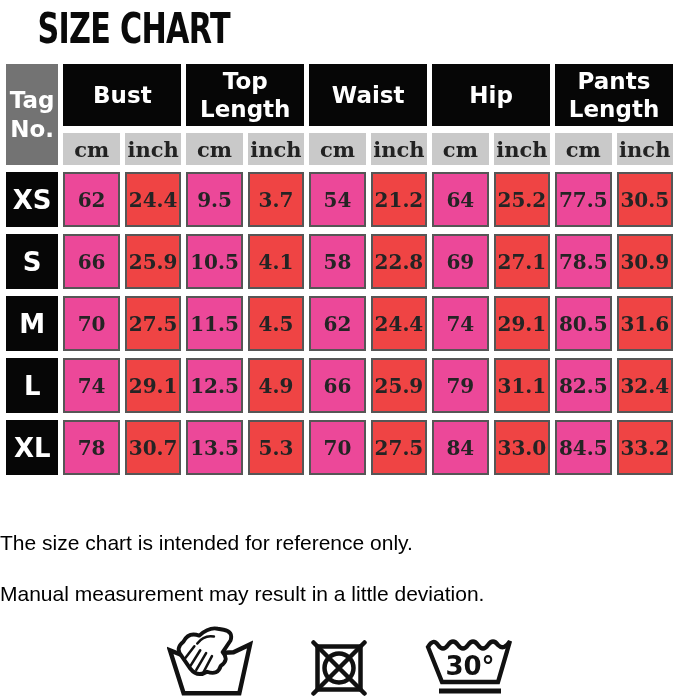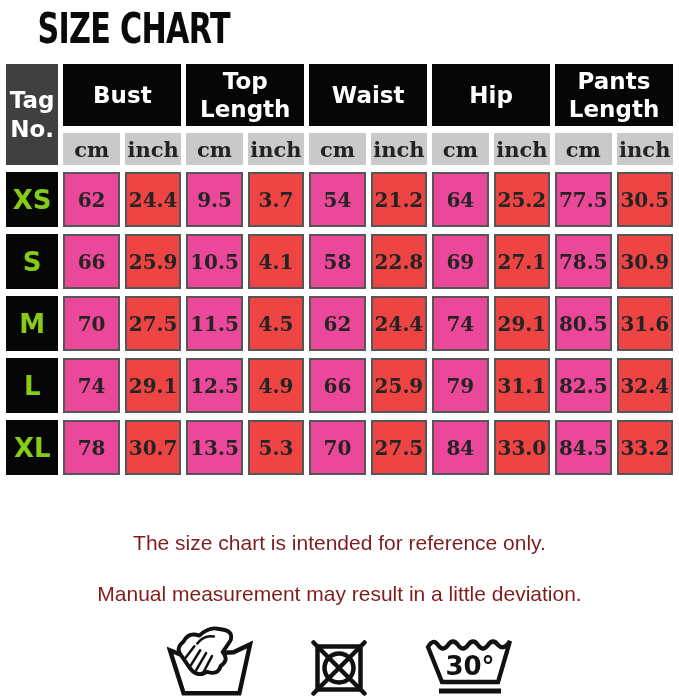--- a/index.html
+++ b/index.html
@@ -19,37 +19,37 @@
   table.size{
     border-collapse:separate;border-spacing:5px 7px;
     table-layout:fixed;width:677px;margin:0 auto;
   }
   table.size th,table.size td{padding:0;text-align:center;vertical-align:middle;overflow:hidden;}
   .group-h{
     background:#060606;color:#ffffff;font-weight:bold;font-size:23px;
     line-height:1.22;height:62px;
   }
   .corner-h{
-    background:#404040;color:#ffffff;font-weight:bold;font-size:23px;line-height:1.25;
+    background:#737373;color:#ffffff;font-weight:bold;font-size:23px;line-height:1.25;
   }
   .unit-h{
     background:#c9c9c9;color:#222222;height:32px;
     font-family:"DejaVu Serif",serif;font-weight:bold;font-size:21px;
   }
   .tag-c{
-    background:#060606;color:#84cc16;font-weight:bold;font-size:26px;height:51px;
+    background:#060606;color:#ffffff;font-weight:bold;font-size:26px;height:51px;
   }
   td.val{
     border:2px solid #565656;background:#ec4899;height:51px;
     font-family:"DejaVu Serif",serif;font-weight:bold;font-size:20px;color:#242424;
   }
   td.val.alt{background:#ef4444;}
   
   .note{
-    text-align:center;font-size:21px;color:#7f1d1d;
+    font-size:21px;color:#000000;
     font-family:"Liberation Sans",sans-serif;
   }
   .note-1{margin-top:49px;}
   .note-2{margin-top:27px;}
   
   .care-row{
     display:flex;justify-content:center;align-items:flex-end;
     gap:58px;margin-top:18px;height:72px;
   }
   .care-row svg{display:block;}

